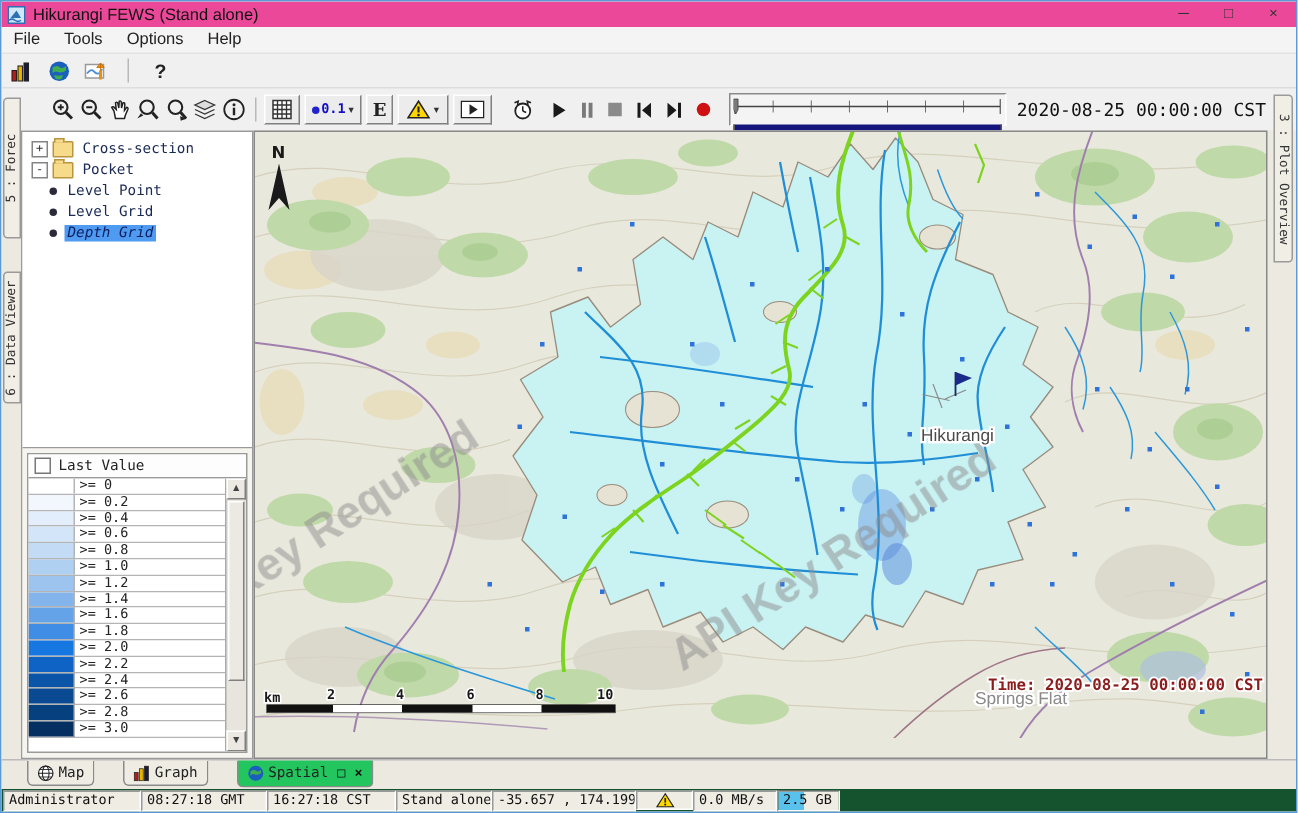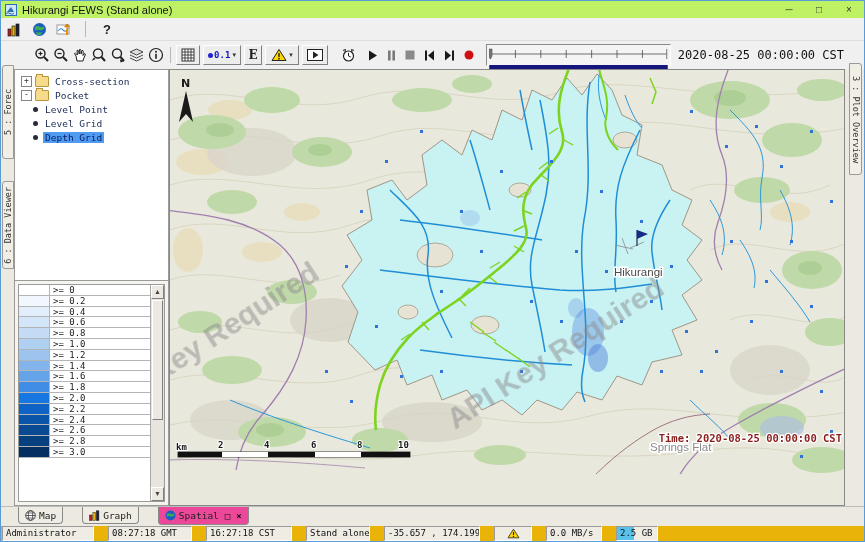--- a/index.html
+++ b/index.html
@@ -1,18 +1,18 @@
 <!DOCTYPE html>
 <html><head>
 <meta charset="utf-8">
 <style>
   html,body{margin:0;padding:0;background:#d4d0c8;font-family:"Liberation Sans",sans-serif;}
   .window{position:relative;width:865px;height:542px;background:#f0f0f0;border:1px solid #5b9bd5;box-sizing:border-box;display:flex;flex-direction:column;overflow:hidden;}
   
-  .titlebar{height:17px;background:#bef264;display:flex;align-items:center;font-size:11px;color:#111;flex:0 0 auto;justify-content:space-between;}
+  .titlebar{height:17px;background:#ec4899;display:flex;align-items:center;font-size:11px;color:#111;flex:0 0 auto;justify-content:space-between;}
   .app-icon{width:12px;height:12px;margin:0 5px 0 4px;flex:0 0 auto;}
   .title-text{flex:1;}
   .win-btn{width:30px;text-align:center;font-size:10px;color:#333;line-height:17px;cursor:default;}
   
   .menubar{height:17px;background:#f4f4f4;border-bottom:1px solid #e2e2e2;display:flex;align-items:center;font-size:11px;color:#222;flex:0 0 auto;}
   .menu-item{padding:0 8px;line-height:17px;}
   
   .toolbar1{height:22px;background:#f0f0f0;display:flex;align-items:center;padding-left:4px;gap:6px;flex:0 0 auto;}
   .toolbar2{height:28px;background:#f0f0f0;border-top:1px solid #ddd;display:flex;align-items:center;padding:0 20px 0 31px;flex:0 0 auto;}
   .tb-ico{width:19px;height:19px;display:flex;align-items:center;justify-content:center;flex:0 0 auto;}
@@ -33,21 +33,21 @@
   .left-strip{width:13px;flex:0 0 auto;background:#ece9e0;}
   .left-panel{width:155px;flex:0 0 auto;display:flex;flex-direction:column;border:1px solid #9a9a9a;box-sizing:border-box;background:#fff;}
   .tree{height:206px;overflow:hidden;background:#fff;border-bottom:1px solid #9a9a9a;font-family:"DejaVu Sans Mono",monospace;font-size:9.5px;color:#1b2a55;padding-top:4px;}
   .tree-row{display:flex;align-items:center;height:13px;margin:1px 0 1px 6px;white-space:nowrap;}
   .toggle-box{width:9px;height:9px;border:1px solid #848484;background:#fff;font-size:8px;line-height:8px;text-align:center;color:#333;margin-right:3px;flex:0 0 auto;font-family:"DejaVu Sans Mono",monospace;}
   .folder{width:12px;height:9px;background:#f6dc8a;border:1px solid #bb9440;border-radius:1px;margin-right:4px;position:relative;flex:0 0 auto;}
   .folder:before{content:"";position:absolute;top:-3px;left:0;width:5px;height:2px;background:#f6dc8a;border:1px solid #bb9440;border-bottom:none;}
   .bullet{width:5px;height:5px;border-radius:50%;background:#2a2a3a;margin:0 5px 0 0;flex:0 0 auto;}
   .indent1{margin-left:18px;}
   .tree-label{padding:0 2px;}
-  .tree-label.selected{background:#4f9bf2;color:#0a1e5e;}
+  .tree-label.selected{background:#4f9bf2;color:#0a1e5e;font-style:italic;}
   
   .legend{flex:1;background:#f6f4ee;padding:3px;box-sizing:border-box;display:flex;flex-direction:column;min-height:0;}
   .legend-inner{border:1px solid #9a9a9a;background:#fff;flex:1;display:flex;flex-direction:column;min-height:0;}
   .lg-check-row{height:15px;display:flex;align-items:center;border-bottom:1px solid #9a9a9a;background:#fdfdfd;font-family:"DejaVu Sans Mono",monospace;font-size:9.5px;color:#222;flex:0 0 auto;}
   .checkbox{width:9px;height:9px;border:1px solid #777;background:#fff;margin:0 5px 0 4px;flex:0 0 auto;}
   .lg-body{flex:1;position:relative;overflow:hidden;}
   .lg-rows{position:absolute;inset:0 13px 0 0;overflow:hidden;}
   .lg-row{display:flex;height:10.8px;border-bottom:1px solid #b4b4b4;box-sizing:border-box;}
   .lg-swatch{width:30px;border-right:1px solid #b4b4b4;flex:0 0 auto;}
   .lg-label{flex:1;background:#fff;font-family:"DejaVu Sans Mono",monospace;font-size:9px;color:#222;line-height:10px;padding-left:3px;}
@@ -59,27 +59,27 @@
   .right-strip{width:19px;flex:0 0 auto;background:#ece9e0;}
   
   .vtab{position:absolute;background:#f1eee6;border:1px solid #9a9a9a;font-family:"DejaVu Sans Mono",monospace;font-size:8.5px;color:#333;display:flex;align-items:center;justify-content:center;box-sizing:border-box;z-index:30;}
   .vtab-left{left:1px;width:12px;border-radius:3px 0 0 3px;}
   .vtab-left span{writing-mode:vertical-rl;transform:rotate(180deg);white-space:nowrap;}
   .vtab-right{right:2px;width:13px;border-radius:0 3px 3px 0;}
   .vtab-right span{writing-mode:vertical-rl;white-space:nowrap;}
   
   .tabsrow{height:19px;background:#ece9e0;display:flex;align-items:flex-start;padding-left:17px;gap:19px;flex:0 0 auto;border-top:1px solid #bbb;}
   .btab{display:flex;align-items:center;gap:3px;height:17px;border:1px solid #8a8a8a;border-top:none;border-radius:0 0 4px 4px;background:#efece4;padding:0 6px;font-family:"DejaVu Sans Mono",monospace;font-size:9.5px;color:#222;box-sizing:border-box;}
-  .btab.active{background:#ec4899;height:18px;}
+  .btab.active{background:#22c55e;height:18px;}
   .btab .mini{font-size:9px;line-height:9px;}
   .tab-ctrl{font-size:9px;color:#111;font-weight:bold;margin-left:3px;}
   .logsrow{height:18px;background:#e9e6de;display:flex;align-items:center;padding-left:17px;flex:0 0 auto;border-top:1px solid #cfccc4;}
   .logs-btn{border:1px solid #777;background:#f2f0ea;font-family:"DejaVu Sans Mono",monospace;font-size:9px;color:#222;padding:1px 5px;border-radius:2px;}
   
-  .statusbar{height:15px;display:flex;gap:14px;padding:0 1px;background:#eab308;flex:0 0 auto;font-family:"DejaVu Sans Mono",monospace;font-size:9px;color:#111;}
+  .statusbar{height:15px;display:flex;gap:0;padding:0 1px;background:#14532d;flex:0 0 auto;font-family:"DejaVu Sans Mono",monospace;font-size:9px;color:#111;align-items:center;}
   .seg{border:1px solid;border-color:#9a9a9a #fff #fff #9a9a9a;background:#efece4;line-height:12px;padding:0 3px;white-space:nowrap;overflow:hidden;box-sizing:border-box;}
   .seg-warn{display:flex;align-items:center;justify-content:center;}
   .seg-mem{background:linear-gradient(90deg,#58c2ec 0 42%,#efece4 42%);}
 </style>
 </head>
 <body>
 
 <div class="window">
 
   <div class="titlebar">
@@ -87,20 +87,26 @@
       <rect x="0.5" y="0.5" width="11" height="11" fill="#cfe7f7" stroke="#2d6fb4"></rect>
       <path d="M2,8 L6,3 L9,8 Z" fill="#2d6fb4"></path>
       <path d="M1,9.5 q2,-1.5 4,0 q2,1.5 4,0" fill="none" stroke="#2d6fb4" stroke-width="1"></path>
     </svg>
     <span class="title-text">Hikurangi FEWS  (Stand alone)</span>
     <span class="win-btn">─</span>
     <span class="win-btn">□</span>
     <span class="win-btn">×</span>
   </div>
 
+  <div class="menubar">
+    <span class="menu-item">File</span>
+    <span class="menu-item">Tools</span>
+    <span class="menu-item">Options</span>
+    <span class="menu-item">Help</span>
+  </div>
 
   <div class="toolbar1">
     <span class="tb-ico">
       <svg width="15" height="15" viewBox="0 0 15 15">
         <rect x="1" y="7" width="3" height="7" fill="#b51d1d" stroke="#222" stroke-width="0.7"></rect>
         <rect x="5" y="4" width="3" height="10" fill="#e8b400" stroke="#222" stroke-width="0.7"></rect>
         <rect x="9" y="2" width="3" height="12" fill="#1c1c3a" stroke="#222" stroke-width="0.7"></rect>
       </svg>
     </span>
     <span class="tb-ico">
@@ -274,20 +280,24 @@
           <span class="tree-label">Level Grid</span>
         </div>
         <div class="tree-row indent1">
           <span class="bullet"></span>
           <span class="tree-label selected">Depth Grid</span>
         </div>
       </div>
 
       <div class="legend">
         <div class="legend-inner">
+          <div class="lg-check-row">
+            <span class="checkbox"></span>
+            <span>Last Value</span>
+          </div>
           <div class="lg-body">
             <div class="lg-rows">
   <div class="lg-row">
     <span class="lg-swatch" style="background: rgb(255, 255, 255);"></span>
     <span class="lg-label">&gt;= 0</span>
   </div>
 
   <div class="lg-row">
     <span class="lg-swatch" style="background: rgb(241, 247, 253);"></span>
     <span class="lg-label">&gt;= 0.2</span>

